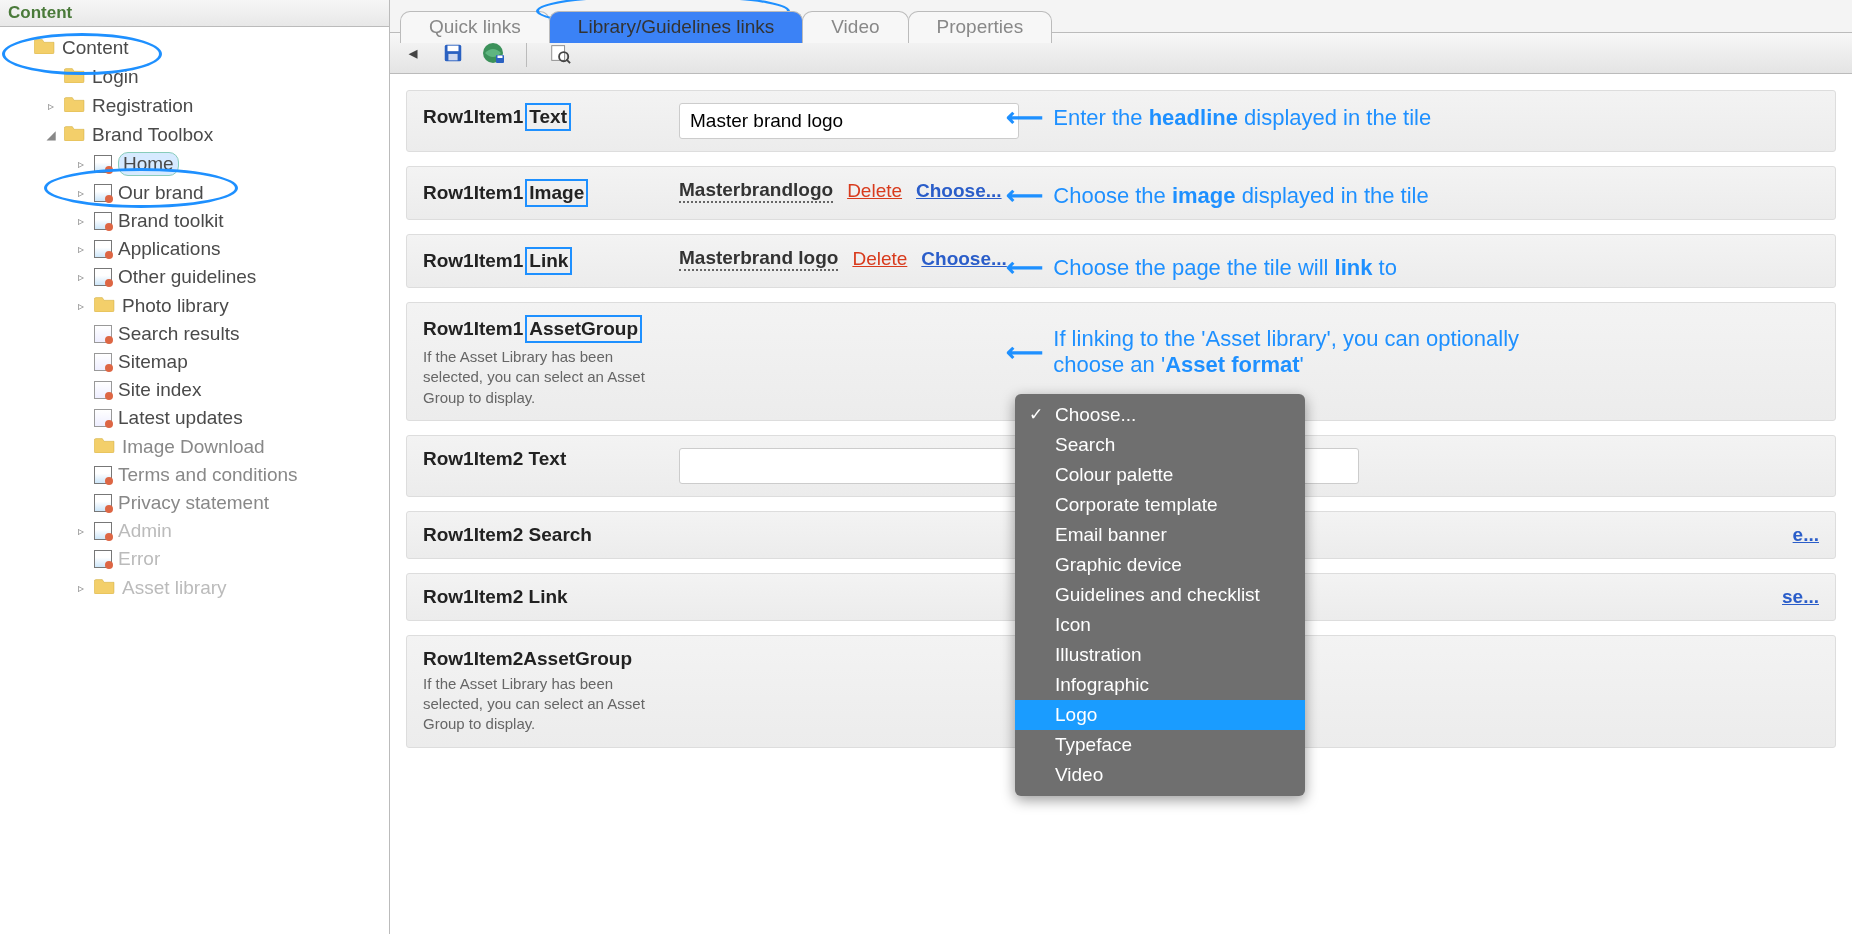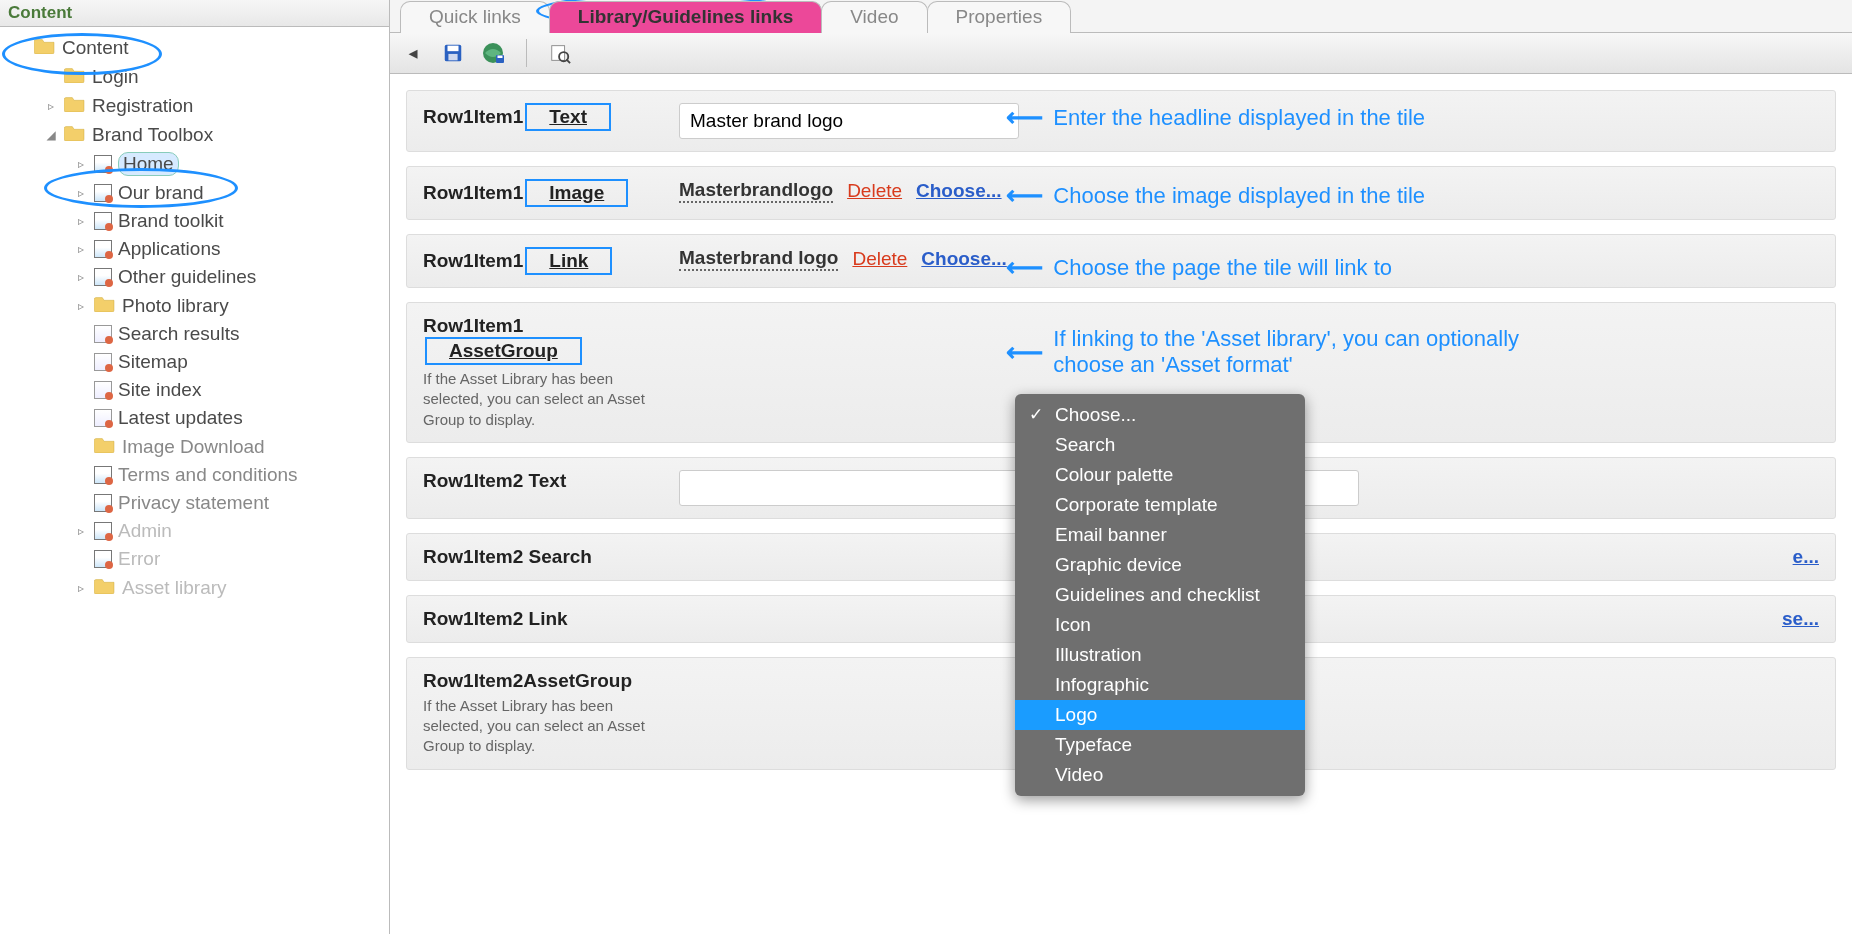--- a/index.html
+++ b/index.html
@@ -27,51 +27,51 @@
 .tree-label.dim { color:#888; }
 
 
 .ellipse { position:absolute; border:3px solid #1e90ff; border-radius:50%; pointer-events:none; }
 
 
 .main { flex:1; display:flex; flex-direction:column; position:relative; }
 
 
 .tabs { display:flex; gap:0; padding:0 10px; background:#f4f4f4; border-bottom:1px solid #bbb; font-size:19px; }
-.tab { padding:4px 28px 5px; border:1px solid #bbb; border-bottom:none; border-radius:10px 10px 0 0; background:#f7f7f7; color:#888; margin-right:-1px; position:relative; top:1px; }
-.tab.active { background:#ec4899; color:#333; font-weight:bold; z-index:2; }
+.tab { padding:4px 28px 5px; border:1px solid #bbb; border-bottom:none; border-radius:10px 10px 0 0; background:#f7f7f7; color:#888; margin-right:-1px; position:relative; top:11px; }
+.tab.active { background:#3b82f6; color:#333; font-weight:normal; z-index:2; }
 
 
 .toolbar { display:flex; align-items:center; gap:14px; padding:6px 10px; background:linear-gradient(#f7f7f7,#e4e4e4); border-bottom:1px solid #bbb; }
 .toolbar .sep { width:1px; height:28px; background:#bbb; margin:0 6px; }
 .tool-btn { width:26px; height:26px; display:flex; align-items:center; justify-content:center; }
 .tool-back { font-size:18px; color:#444; }
 
 
 .form-area { padding:16px; font-size:19px; position:relative; }
 .form-row { background:linear-gradient(#f3f3f3,#ececec); border:1px solid #ddd; border-radius:3px; padding:12px 16px; margin-bottom:14px; display:flex; align-items:flex-start; gap:26px; }
 .form-label { width:230px; font-weight:bold; color:#222; display:flex; align-items:center; flex-wrap:wrap; }
-.form-label .boxed { border:2px solid #1e90ff; padding:1px 22px; margin-left:2px; display:inline-block;text-decoration:underline; }
+.form-label .boxed { border:2px solid #1e90ff; padding:1px 2px; margin-left:2px; display:inline-block; }
 .form-help { font-size:15px; color:#666; margin-top:4px; font-weight:normal; line-height:1.35; }
 .form-value { flex:1; display:flex; align-items:center; gap:14px; flex-wrap:wrap; }
 .text-input { border:1px solid #ccc; border-radius:3px; padding:6px 10px; font-size:19px; width:340px; background:#fff; }
 .dotted-link { border-bottom:2px dotted #666; font-weight:bold; }
 .delete-link { color:#d83a1c; text-decoration:underline; }
 .choose-link { color:#2a5dc9; text-decoration:underline; font-weight:bold; }
 
 
 .dropdown { position:absolute; left:625px; top:320px; width:290px; background:#6f6f6f; border-radius:6px; padding:6px 0; box-shadow:0 4px 14px rgba(0,0,0,.4); color:#fff; font-size:19px; z-index:50; }
 .dropdown-item { padding:4px 24px 4px 40px; position:relative; }
 .dropdown-item.check::before { content:"✓"; position:absolute; left:14px; font-size:17px; }
 .dropdown-item.hl { background:#1a9cff; }
 
 
 .callout { position:absolute; display:flex; align-items:center; gap:10px; color:#1e90ff; font-size:22px; }
 .callout .arrow { font-size:26px; font-weight:bold; }
-.callout b { font-weight:400; }
+.callout b { font-weight:700; }
 
 svg.folder { fill:#f3cf6a; stroke:#caa636; stroke-width:.5; }
 </style>
 </head>
 <body>
 
 <div class="app" style="position:relative;">
 
   <div class="sidebar">
     <div class="sidebar-header">Content</div>

